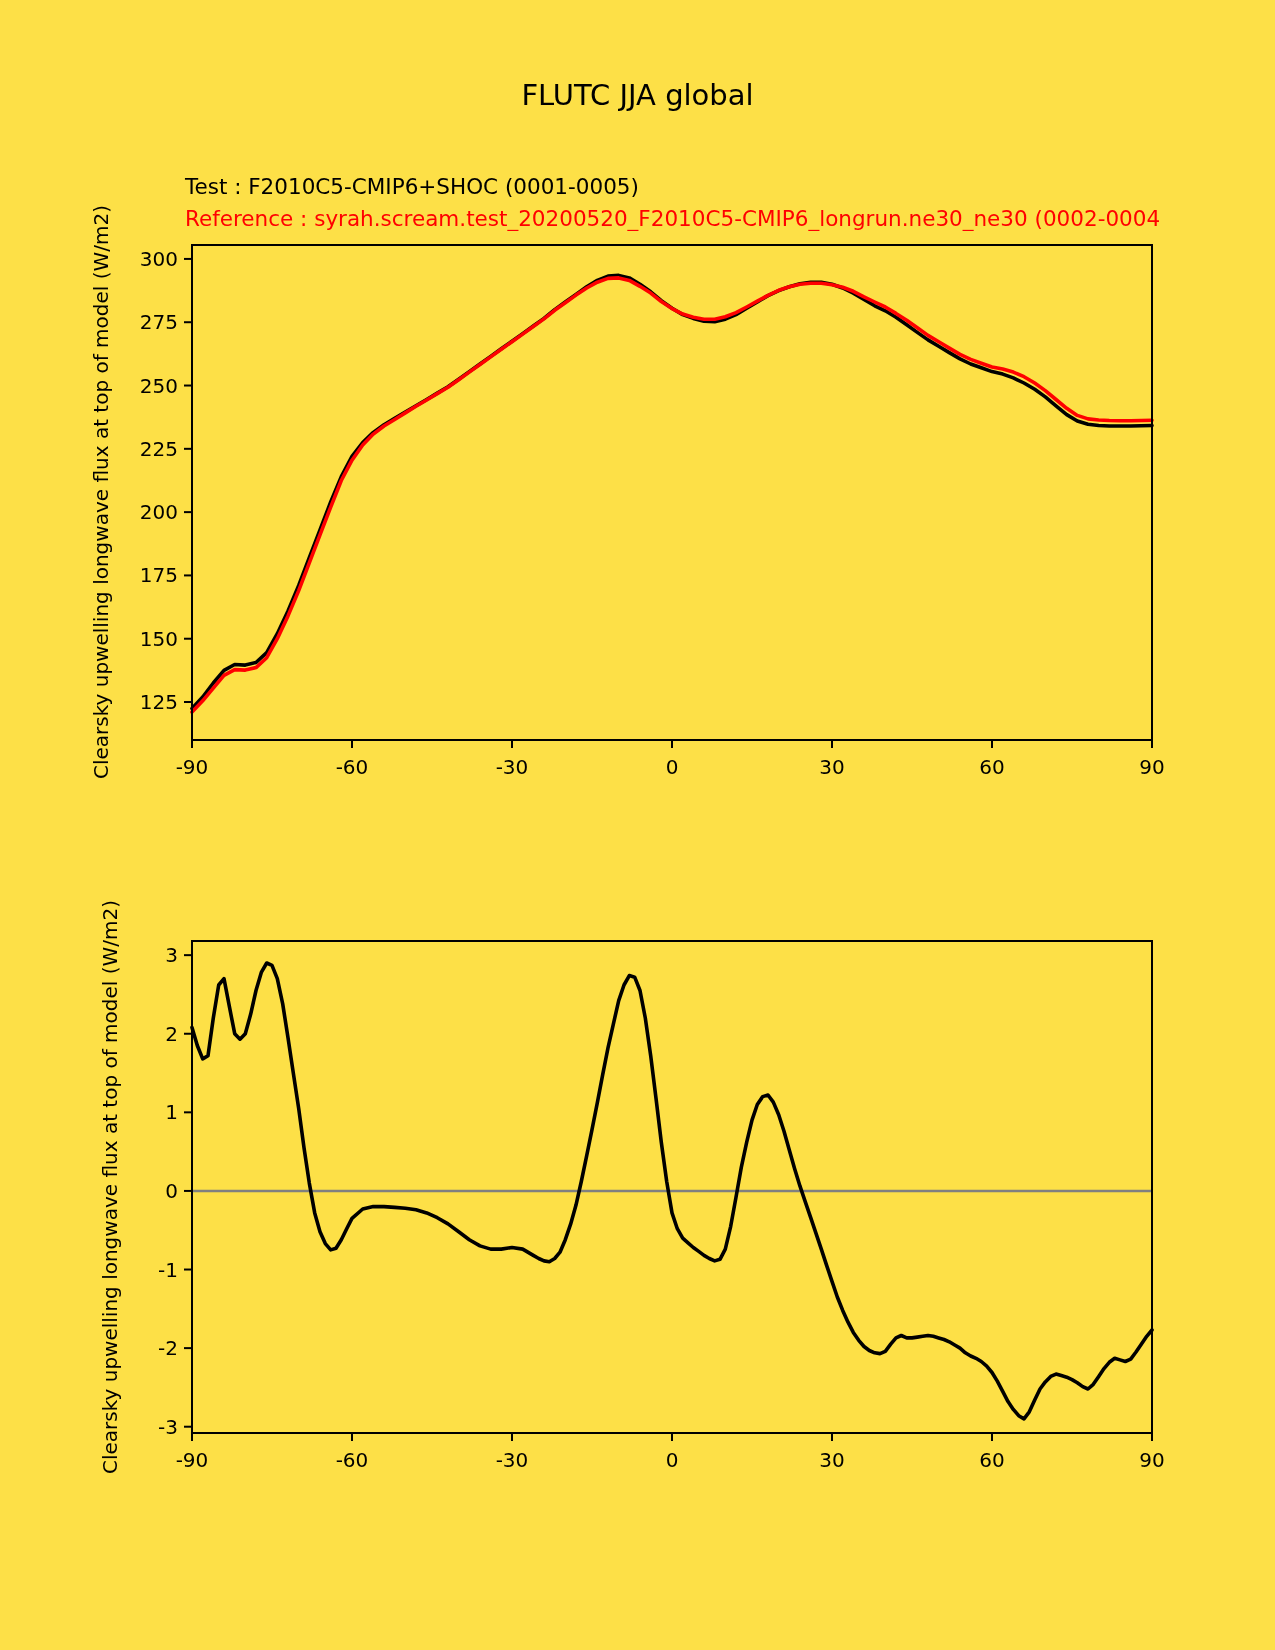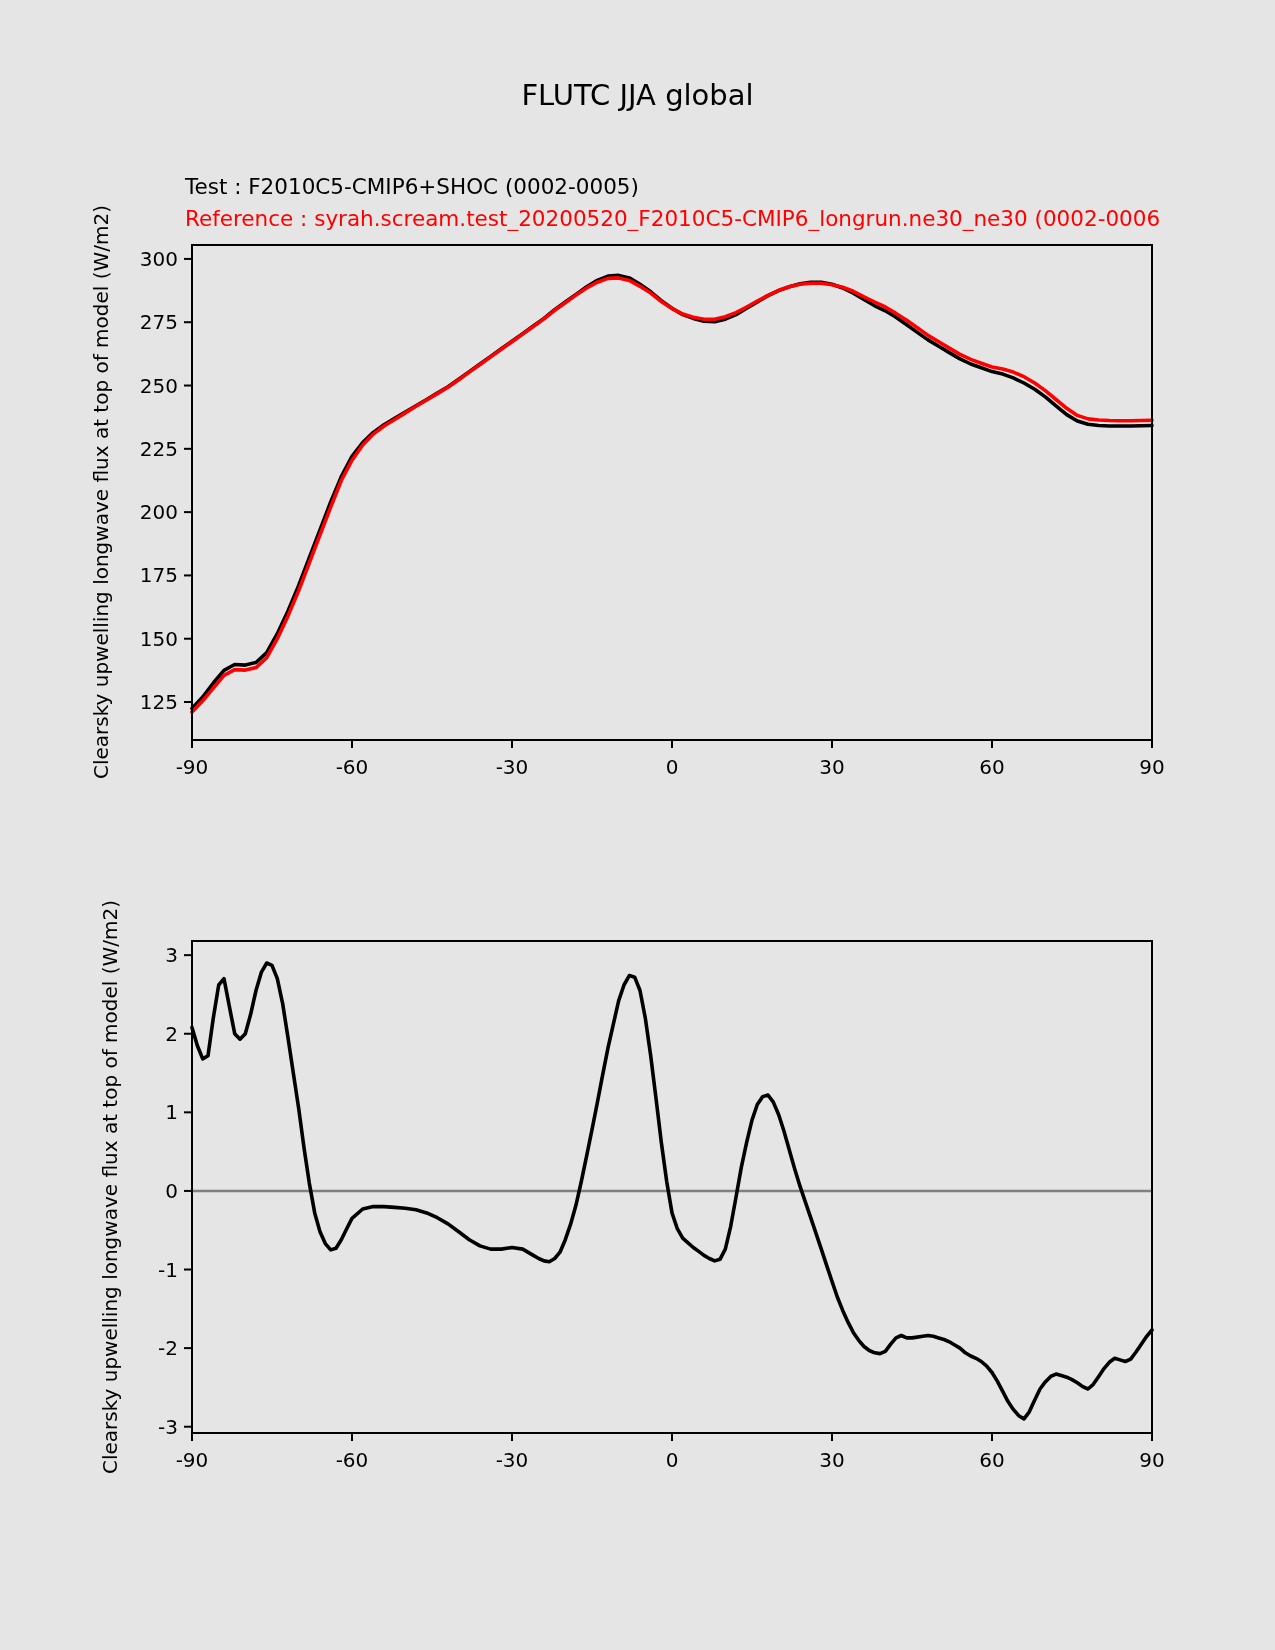--- a/index.html
+++ b/index.html
@@ -1,37 +1,37 @@
 <!DOCTYPE html>
 <html><head>
 <meta charset="utf-8">
 <style>
   html,body{margin:0;padding:0;background:#ffffff;}
-  .fig{position:relative;width:1275px;height:1650px;background:#e5e5e5;
+  .fig{position:relative;width:1275px;height:1650px;background:#fde047;
        font-family:"DejaVu Sans",sans-serif;color:#000;overflow:hidden;}
   .fig-title{position:absolute;left:0;width:1275px;top:80px;text-align:center;
        font-size:29px;line-height:1.1;}
   .test-label{position:absolute;left:185px;top:175px;font-size:21.5px;line-height:1.1;
        white-space:nowrap;color:#000;}
   .ref-label{position:absolute;left:185px;top:207px;font-size:21.5px;line-height:1.1;
        white-space:nowrap;overflow:hidden;width:1090px;color:#ff0000;}
   .sub-title{position:absolute;left:192px;width:960px;top:905px;text-align:center;
        font-size:22px;line-height:1.1;}
   svg{position:absolute;left:0;top:0;}
   svg text{font-family:"DejaVu Sans",sans-serif;fill:#000;}
   .axlabel{font-size:20px;}
   .tick-label{font-size:20px;}
 </style>
 </head>
 <body>
 
 <div class="fig">
   <div class="fig-title">FLUTC JJA global</div>
-  <div class="test-label">Test : F2010C5-CMIP6+SHOC (0002-0005)</div>
-  <div class="ref-label">Reference : syrah.scream.test_20200520_F2010C5-CMIP6_longrun.ne30_ne30 (0002-0006</div>
+  <div class="test-label">Test : F2010C5-CMIP6+SHOC (0001-0005)</div>
+  <div class="ref-label">Reference : syrah.scream.test_20200520_F2010C5-CMIP6_longrun.ne30_ne30 (0002-0004</div>
 
   <svg id="plot-svg" width="1275" height="1650" viewBox="0 0 1275 1650">
     <text class="axlabel" x="108" y="492" text-anchor="middle" transform="rotate(-90 108 492)">Clearsky upwelling longwave flux at top of model (W/m2)</text>
     <text class="axlabel" x="117" y="1187" text-anchor="middle" transform="rotate(-90 117 1187)">Clearsky upwelling longwave flux at top of model (W/m2)</text>
     <g id="top-plot">
         <path d="M192.0 708.4L202.7 697.0L213.3 683.0L224.0 670.4L234.7 664.5L245.3 665.1L256.0 662.5L266.7 652.6L277.3 633.7L288.0 610.9L298.7 585.5L309.3 557.7L320.0 529.8L330.7 502.0L341.3 476.7L352.0 456.4L362.7 442.5L373.3 432.4L384.0 424.8L394.7 418.4L405.3 412.1L416.0 405.8L426.7 399.5L437.3 393.1L448.0 386.8L458.7 379.2L469.3 371.6L480.0 364.0L490.7 356.4L501.3 348.8L512.0 341.2L522.7 333.6L533.3 326.0L544.0 318.4L554.7 309.6L565.3 302.0L576.0 294.4L586.7 286.8L597.3 280.4L608.0 276.1L618.7 275.4L629.3 277.9L640.0 284.2L650.7 291.8L661.3 300.7L672.0 308.3L682.7 314.6L693.3 318.4L704.0 321.2L714.7 321.7L725.3 319.2L736.0 314.6L746.7 308.3L757.3 302.0L768.0 295.6L778.7 290.6L789.3 286.8L800.0 283.7L810.7 282.2L821.3 282.2L832.0 284.2L842.7 288.0L853.3 293.1L864.0 299.4L874.7 305.8L885.3 310.8L896.0 317.2L906.7 324.8L917.3 332.4L928.0 339.9L938.7 346.3L949.3 352.6L960.0 358.9L970.7 364.0L981.3 367.8L992.0 371.6L1002.7 374.1L1013.3 377.9L1024.0 383.0L1034.7 389.3L1045.3 396.9L1056.0 405.8L1066.7 414.6L1077.3 421.0L1088.0 424.3L1098.7 425.5L1109.3 426.0L1120.0 426.0L1130.7 426.0L1141.3 425.8L1152.0 425.5" fill="none" stroke="#000000" stroke-width="3.6" stroke-linejoin="round" stroke-linecap="round"></path>
         <path d="M192.0 712.1L202.7 700.8L213.3 688.1L224.0 675.4L234.7 669.6L245.3 670.1L256.0 667.6L266.7 657.7L277.3 638.7L288.0 615.9L298.7 590.6L309.3 562.8L320.0 534.9L330.7 507.1L341.3 480.5L352.0 460.2L362.7 445.0L373.3 434.1L384.0 426.0L394.7 419.5L405.3 412.9L416.0 406.3L426.7 400.0L437.3 393.6L448.0 387.3L458.7 379.7L469.3 372.1L480.0 364.5L490.7 356.9L501.3 349.3L512.0 341.7L522.7 334.1L533.3 326.5L544.0 318.9L554.7 310.3L565.3 302.7L576.0 295.1L586.7 288.0L597.3 282.2L608.0 278.4L618.7 277.9L629.3 280.4L640.0 286.3L650.7 293.1L661.3 301.5L672.0 308.6L682.7 314.1L693.3 317.2L704.0 319.2L714.7 319.2L725.3 316.7L736.0 312.6L746.7 307.0L757.3 301.2L768.0 295.4L778.7 290.3L789.3 286.8L800.0 284.2L810.7 283.2L821.3 283.2L832.0 284.8L842.7 287.3L853.3 291.3L864.0 296.9L874.7 302.0L885.3 307.0L896.0 313.4L906.7 320.2L917.3 327.8L928.0 335.4L938.7 341.7L949.3 348.1L960.0 354.4L970.7 359.4L981.3 363.2L992.0 367.0L1002.7 369.1L1013.3 372.1L1024.0 376.7L1034.7 383.0L1045.3 390.6L1056.0 399.5L1066.7 408.3L1077.3 415.4L1088.0 418.9L1098.7 420.0L1109.3 420.5L1120.0 420.7L1130.7 420.7L1141.3 420.5L1152.0 420.2" fill="none" stroke="#ff0000" stroke-width="3.6" stroke-linejoin="round" stroke-linecap="round"></path>
         <rect x="192" y="245" width="960" height="495" fill="none" stroke="#000" stroke-width="2"></rect>
         <line x1="192" x2="192" y1="740" y2="748" stroke="#000" stroke-width="2"></line>
         <text x="192" y="774" text-anchor="middle" class="tick-label">-90</text>

